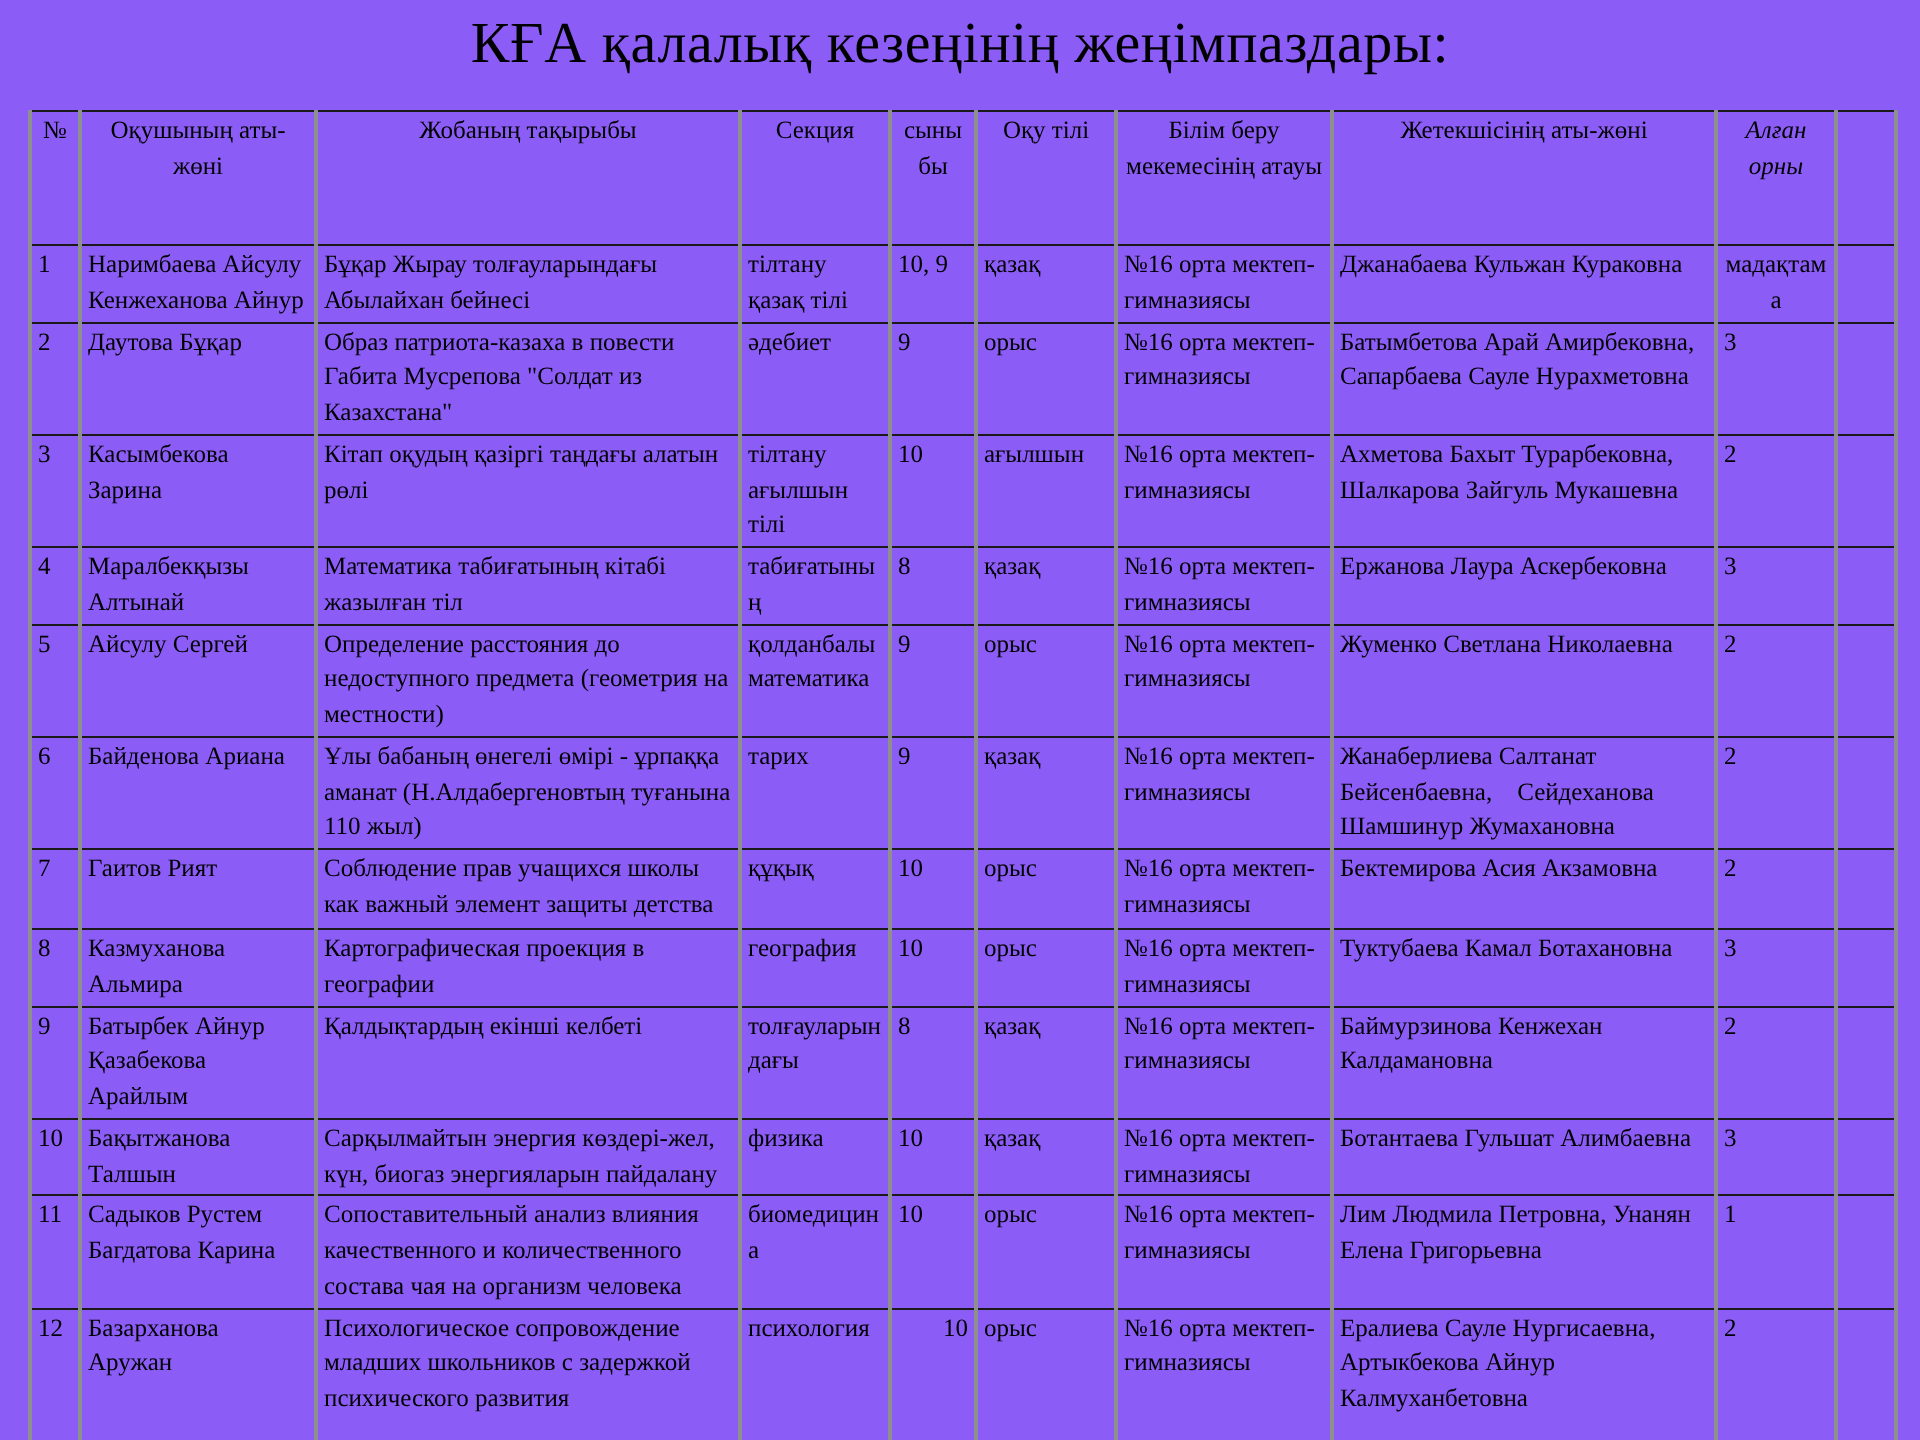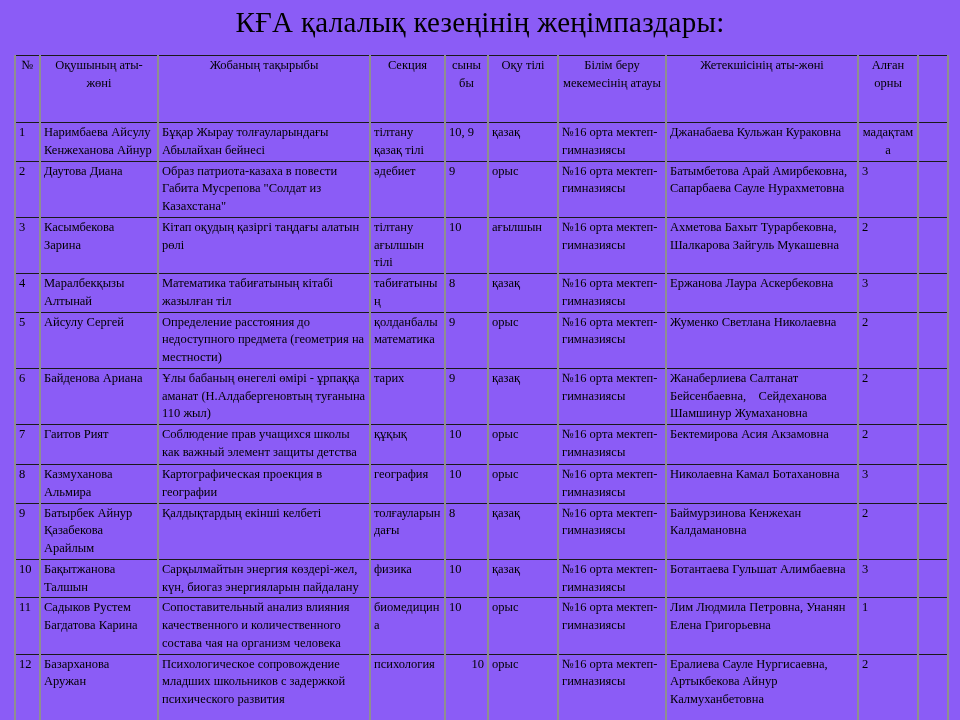--- a/index.html
+++ b/index.html
@@ -44,21 +44,21 @@
     border-bottom: 1px solid #1a1a1a;
     vertical-align: top;
     font-size: 12.5px;
     font-weight: normal;
     line-height: 1.42;
     padding: 1px 3px;
     overflow-wrap: break-word;
     text-align: left;
   }
   table.results th { text-align: center; }
-  th.h-place { text-align: left; }
+  th.h-place { text-align: left; font-style: italic; }
   td.c-num { padding-left: 1px; padding-right: 1px; }
   td.c-grade { text-align: center; margin-left: 24px; }
   td.c-place { text-align: right; }
   td.c-empty, th.h-empty { padding: 0; }
 </style>
 </head>
 <body>
 
 <div class="page">
 
@@ -99,21 +99,21 @@
       <td class="c-section">тілтану қазақ тілі</td>
       <td class="c-grade">10, 9</td>
       <td class="c-language">қазақ</td>
       <td class="c-school">№16 орта мектеп-гимназиясы</td>
       <td class="c-supervisor">Джанабаева Кульжан Кураковна</td>
       <td class="c-place" style="text-align: center;">мадақтама</td>
       <td class="c-empty"></td>
     </tr>
         <tr style="height: 53px;">
       <td class="c-num">2</td>
-      <td class="c-student">Даутова Диана</td>
+      <td class="c-student">Даутова Бұқар</td>
       <td class="c-topic">Образ патриота-казаха  в повести Габита Мусрепова "Солдат из Казахстана"</td>
       <td class="c-section">әдебиет</td>
       <td class="c-grade">9</td>
       <td class="c-language">орыс</td>
       <td class="c-school">№16 орта мектеп-гимназиясы</td>
       <td class="c-supervisor">Батымбетова Арай Амирбековна, Сапарбаева Сауле Нурахметовна</td>
       <td class="c-place">3</td>
       <td class="c-empty"></td>
     </tr>
         <tr style="height: 41px;">
@@ -177,21 +177,21 @@
       <td class="c-empty"></td>
     </tr>
         <tr style="height: 38px;">
       <td class="c-num">8</td>
       <td class="c-student">Казмуханова Альмира</td>
       <td class="c-topic">Картографическая проекция  в географии</td>
       <td class="c-section">география</td>
       <td class="c-grade">10</td>
       <td class="c-language">орыс</td>
       <td class="c-school">№16 орта мектеп-гимназиясы</td>
-      <td class="c-supervisor">Николаевна Камал Ботахановна</td>
+      <td class="c-supervisor">Туктубаева Камал Ботахановна</td>
       <td class="c-place">3</td>
       <td class="c-empty"></td>
     </tr>
         <tr style="height: 40px;">
       <td class="c-num">9</td>
       <td class="c-student">Батырбек Айнур Қазабекова Арайлым</td>
       <td class="c-topic">Қалдықтардың екінші  келбеті</td>
       <td class="c-section">толғауларындағы</td>
       <td class="c-grade">8</td>
       <td class="c-language">қазақ</td>

